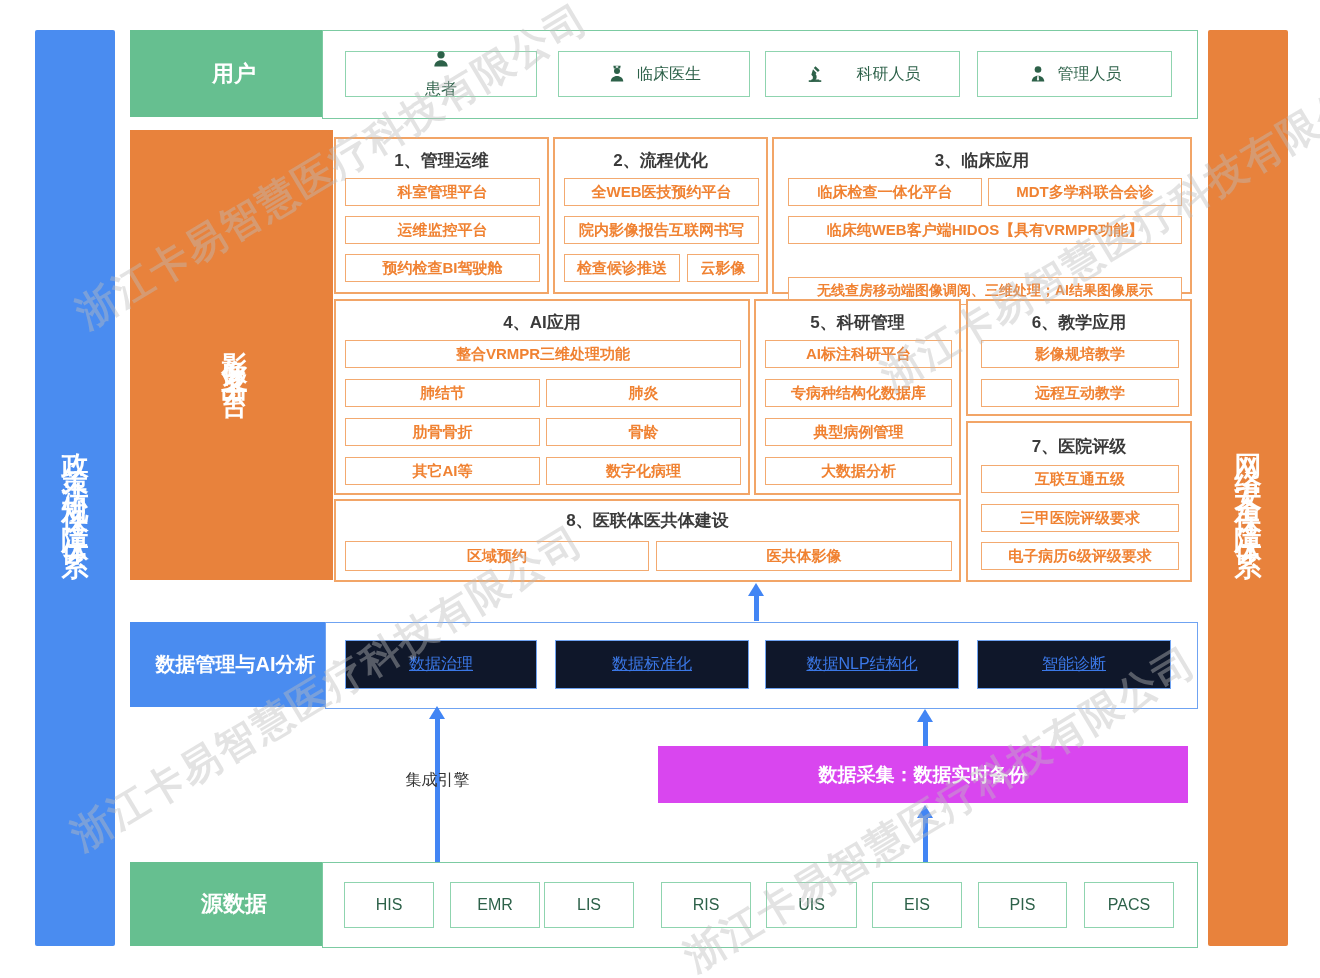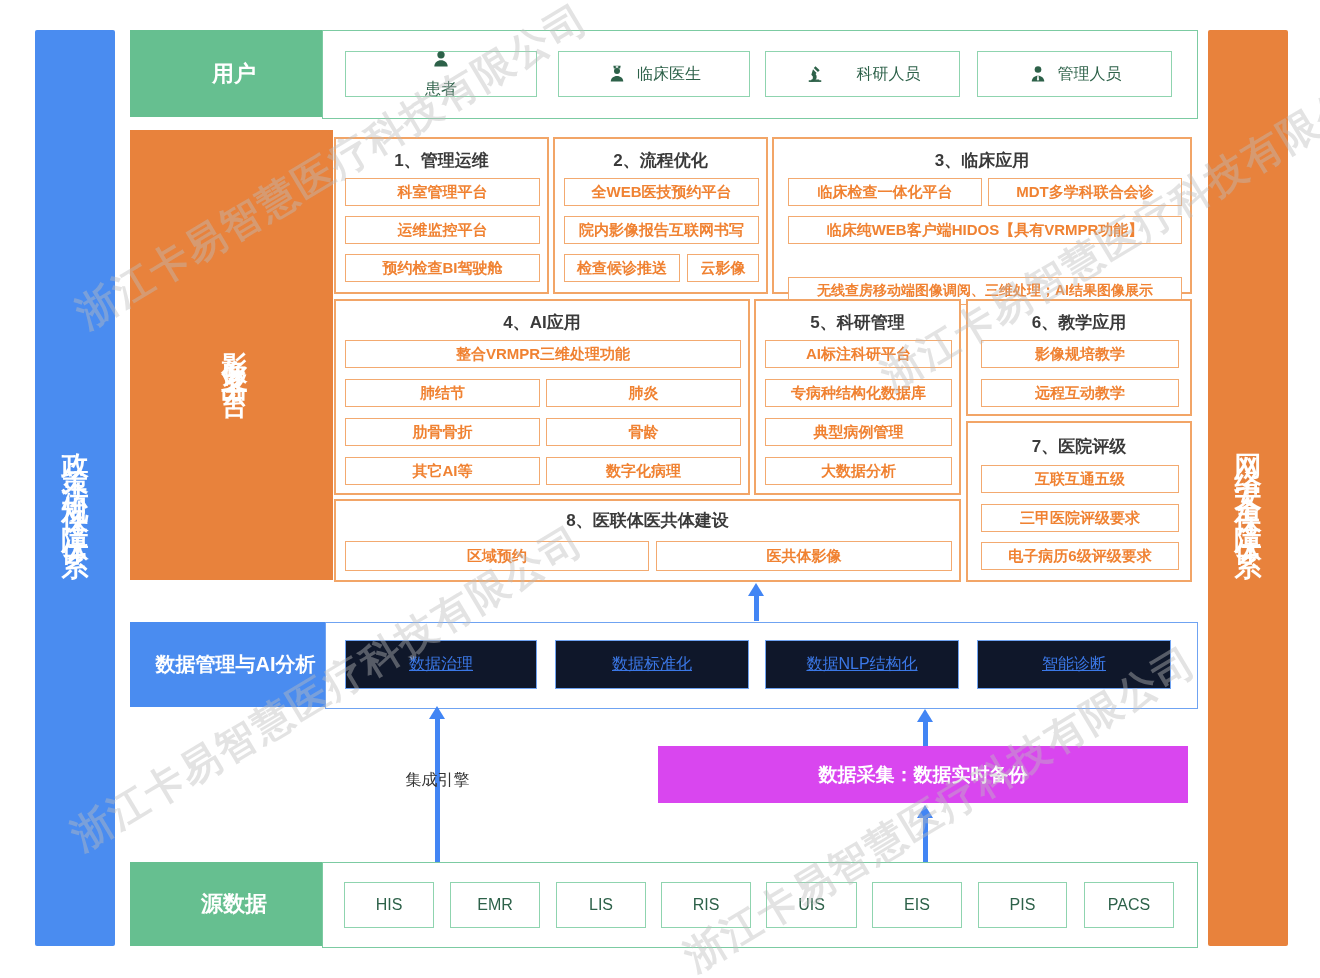--- a/index.html
+++ b/index.html
@@ -193,21 +193,21 @@
   <div class="collect-box" style="left:658px;top:746px;width:530px;height:57px;">数据采集：数据实时备份</div>
   <div class="shaft" style="left:923px;top:720px;height:26px;"></div>
   <div class="head-up" style="left:917px;top:709px;"></div>
   <div class="shaft" style="left:923px;top:817px;height:45px;"></div>
   <div class="head-up" style="left:917px;top:805px;"></div>
 
   <div class="abs row-label green-label" style="left:130px;top:862px;width:192px;height:84px;">源数据</div>
   <div class="abs green-panel" style="left:322px;top:862px;width:866px;height:84px;"></div>
   <div class="gbox-item" style="left:344px;top:882px;width:88px;height:44px;">HIS</div>
   <div class="gbox-item" style="left:450px;top:882px;width:88px;height:44px;">EMR</div>
-  <div class="gbox-item" style="left:556px;top:882px;width:88px;height:44px;">LIS</div>
+  <div class="gbox-item" style="left:544px;top:882px;width:88px;height:44px;">LIS</div>
   <div class="gbox-item" style="left:661px;top:882px;width:88px;height:44px;">RIS</div>
   <div class="gbox-item" style="left:766px;top:882px;width:89px;height:44px;">UIS</div>
   <div class="gbox-item" style="left:872px;top:882px;width:88px;height:44px;">EIS</div>
   <div class="gbox-item" style="left:978px;top:882px;width:87px;height:44px;">PIS</div>
   <div class="gbox-item" style="left:1084px;top:882px;width:88px;height:44px;">PACS</div>
 
   <div class="wm" style="left:80px;top:290px;">浙江卡易智慧医疗科技有限公司</div>
   <div class="wm" style="left:885px;top:352px;">浙江卡易智慧医疗科技有限公司</div>
   <div class="wm" style="left:75px;top:812px;">浙江卡易智慧医疗科技有限公司</div>
   <div class="wm" style="left:688px;top:933px;">浙江卡易智慧医疗科技有限公司</div>

